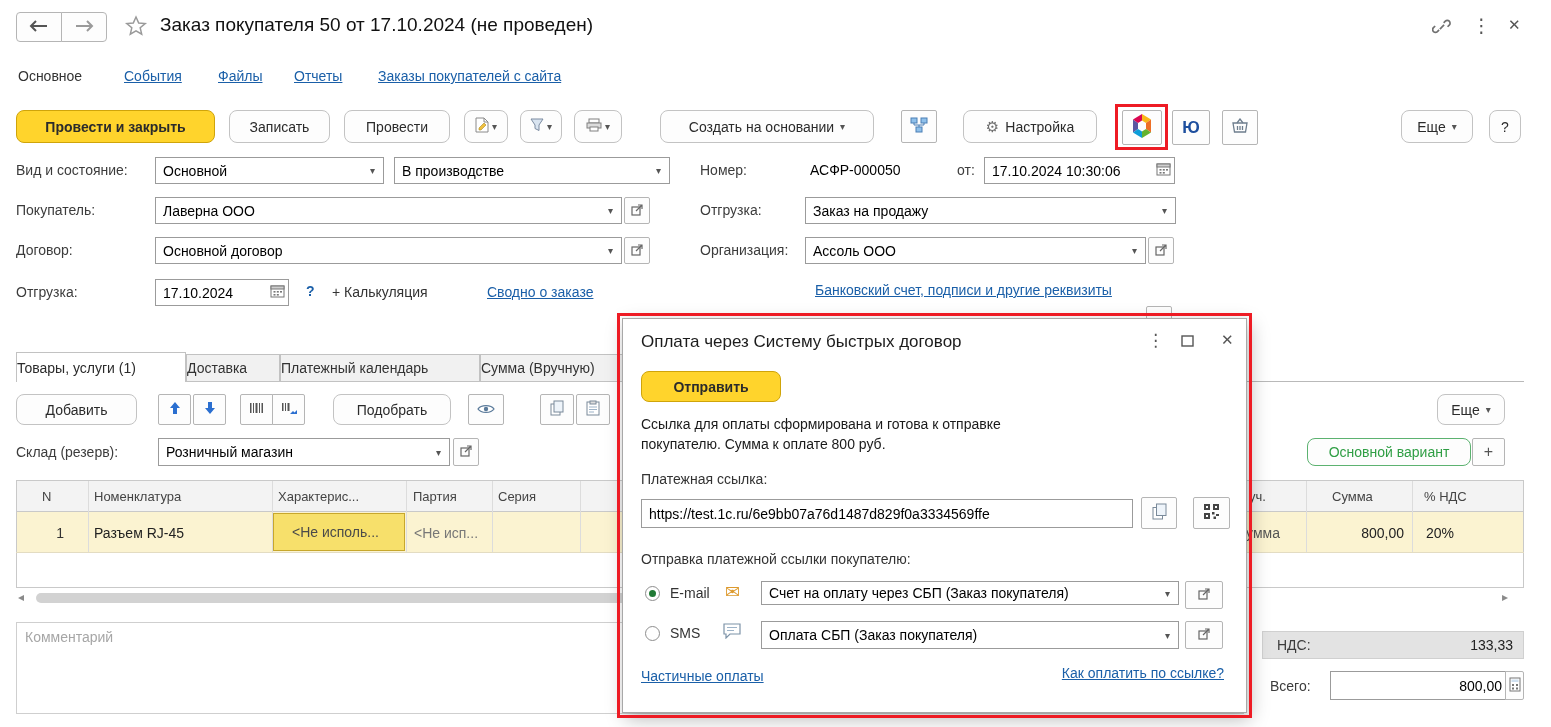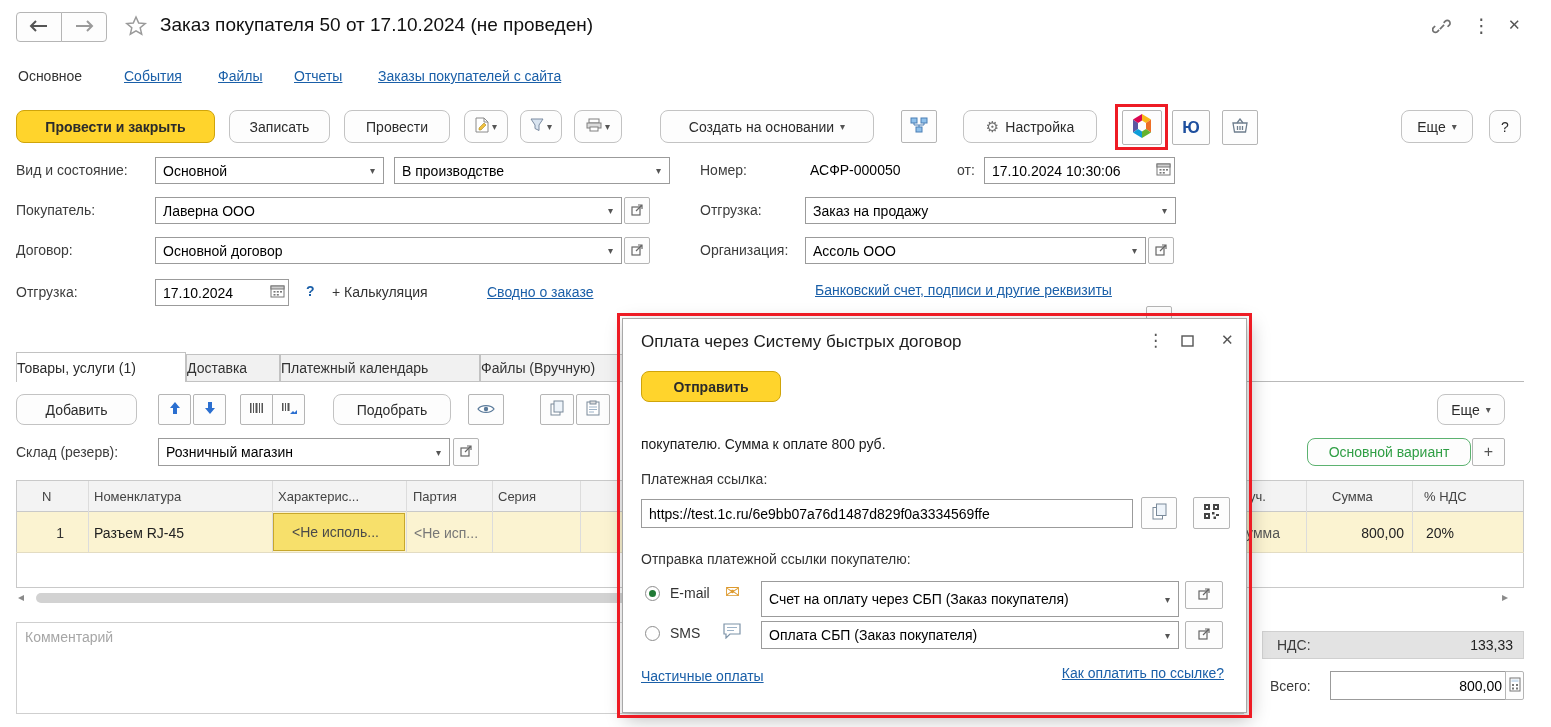--- a/index.html
+++ b/index.html
@@ -241,21 +241,21 @@
   <div class="tab active" style="left:16px;top:352px;width:170px;height:30px">
     <span>Товары, услуги (1)</span>
   </div>
   <div class="tab inactive" style="left:186px;top:354px;width:94px;height:28px">
     <span>Доставка</span>
   </div>
   <div class="tab inactive" style="left:280px;top:354px;width:200px;height:28px">
     <span>Платежный календарь</span>
   </div>
   <div class="tab inactive" style="left:480px;top:354px;width:162px;height:28px">
-    <span>Файлы (Вручную)</span>
+    <span>Сумма (Вручную)</span>
   </div>
 
   <div class="btn" style="left:16px;top:394px;width:121px;height:31px">
     <span>Добавить</span>
   </div>
   <div class="sq" style="left:158px;top:394px;width:33px;height:31px">
     <span><svg width="12" height="14">
           <path d="M6 1l5 6H8v6H4V7H1z" fill="#2b6fd0"></path>
         </svg></span>
   </div>
@@ -396,20 +396,21 @@
     <span class="in" style="left:524px;top:11px;font-size:17px;color:#555;cursor:pointer">⋮</span>
     <span class="in" style="left:558px;top:15px;cursor:pointer"><svg width="13" height="12" viewBox="0 0 13 12" fill="none" stroke="#555" stroke-width="1.4">
           <rect x="1" y="1" width="11" height="10"></rect>
         </svg></span>
     <span class="in" style="left:598px;top:12px;font-size:15px;color:#555;cursor:pointer">✕</span>
 
     <div class="btn primary" style="left:18px;top:52px;width:140px;height:31px">
       <span>Отправить</span>
     </div>
 
+    <div class="in" style="left:18px;top:97px;font-size:14px;color:#1a1a1a;white-space:nowrap">Ссылка для оплаты сформирована и готова к отправке</div>
     <div class="in" style="left:18px;top:117px;font-size:14px;color:#1a1a1a;white-space:nowrap">покупателю. Сумма к оплате 800 руб.</div>
 
     <div class="in" style="left:18px;top:152px;font-size:14px;color:#333">Платежная ссылка:</div>
     <div class="input" style="left:18px;top:180px;width:492px;height:29px">
       <span class="val">https://test.1c.ru/6e9bb07a76d1487d829f0a3334569ffe</span>
     </div>
     <div class="sq" style="left:518px;top:178px;width:36px;height:32px">
       <span><svg width="15" height="17">
             <rect x="1" y="4.5" width="9.5" height="11.5" fill="#fff" stroke="#7a8a9a"></rect>
             <rect x="4.5" y="1" width="9.5" height="11.5" fill="#eef4fa" stroke="#7a8a9a"></rect>
@@ -433,21 +434,21 @@
           </svg></span>
     </div>
 
     <div class="in" style="left:18px;top:232px;font-size:14px;color:#333">Отправка платежной ссылки покупателю:</div>
 
     <div class="radio" style="left:22px;top:267px">
         <span class="dot"></span>
       </div>
     <div class="in" style="left:47px;top:266px;font-size:14px;color:#333;cursor:pointer">E-mail</div>
     <span class="in" style="left:102px;top:262px;font-size:18px;color:#dd9a2e">✉</span>
-    <div class="input" style="left:138px;top:262px;width:418px;height:36px">
+    <div class="input" style="left:138px;top:262px;width:418px;height:24px">
       <span class="val">Счет на оплату через СБП (Заказ покупателя)</span>
       <span class="dd">▾</span>
     </div>
     <div class="sq" style="left:562px;top:262px;width:38px;height:28px">
       <span><svg width="12" height="12" viewBox="0 0 12 12" fill="none" stroke="#666" stroke-width="1.2">
             <rect x="1" y="3" width="8" height="8"></rect>
             <path d="M5 7L11 1M7 1h4v4"></path>
           </svg></span>
     </div>
 

